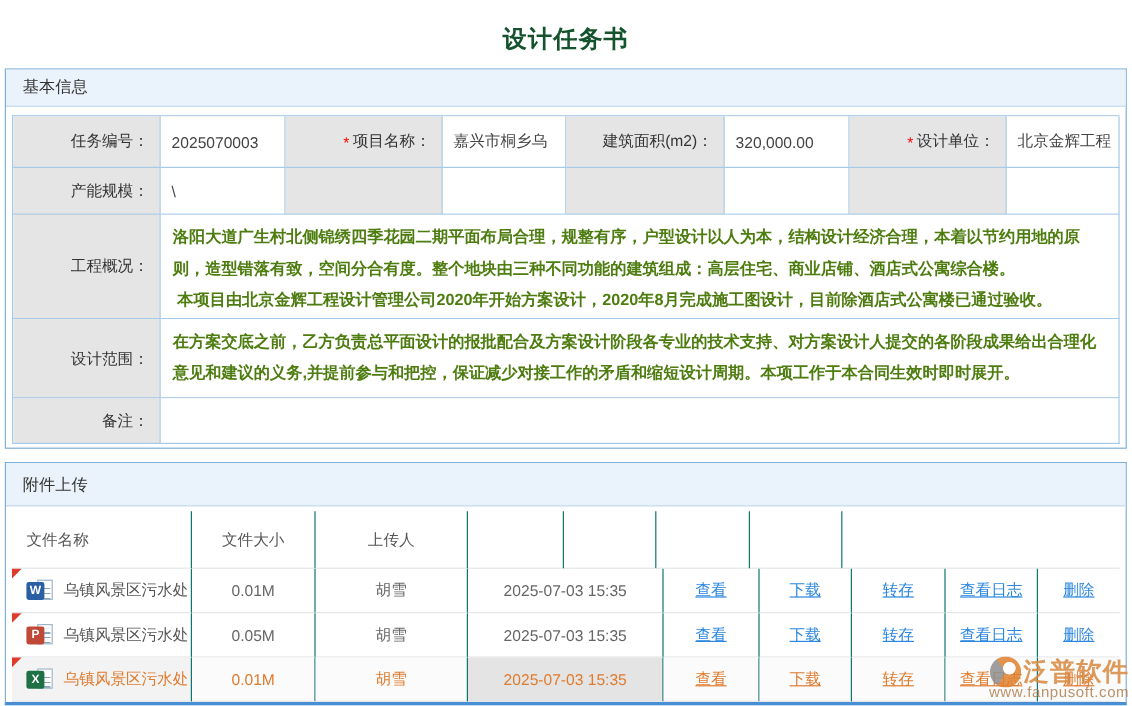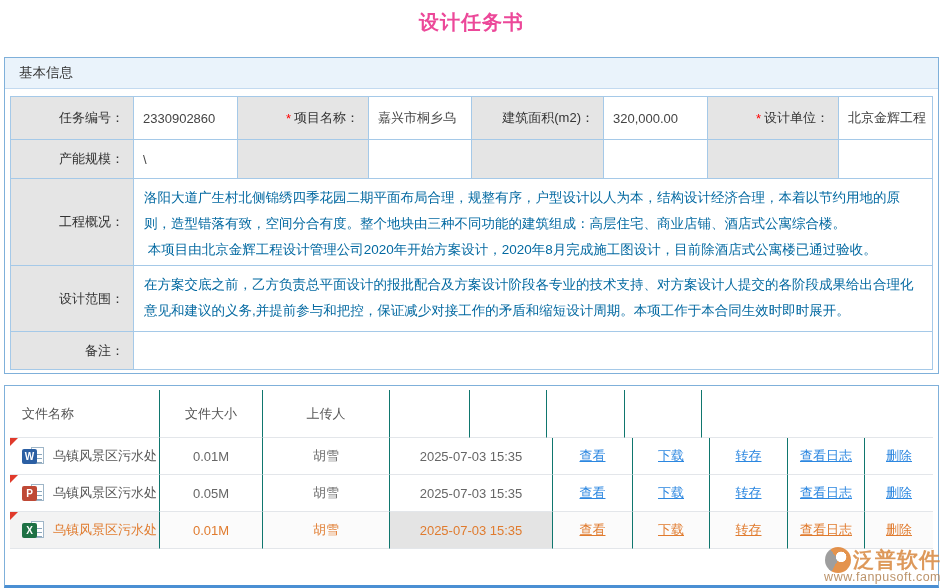--- a/index.html
+++ b/index.html
@@ -1,41 +1,41 @@
 <!DOCTYPE html>
 <html><head>
 <meta charset="utf-8">
 <style>
   * { margin:0; padding:0; box-sizing:border-box; }
   html,body { width:943px; height:588px; overflow:hidden; background:#fff;
     font-family:"Liberation Sans","DejaVu Sans",sans-serif; }
   .page { position:relative; width:943px; height:588px; }
 
-  .title { text-align:center; padding-top:9px; font-size:20px; font-weight:bold; color:#ec4899; letter-spacing:1px; }
+  .title { text-align:center; padding-top:19px; font-size:20px; font-weight:bold; color:#14532d; letter-spacing:1px; }
 
   .panel { position:absolute; left:4px; width:935px; border:1px solid #7fb0da; background:#fff; }
   .p1 { top:57px; height:317px; }
   .p2 { top:385px; height:203px; border-bottom:3px solid #4a8fd3; overflow:hidden; }
 
   .sec-h { background:#eaf3fb; border-bottom:1px solid #c3daf0; font-size:13.5px; color:#333;
            padding-left:14px; display:flex; align-items:center; }
   .p1 .sec-h { height:31px; }
   .p2 .sec-h { height:36px; }
 
   
   .fgrid { margin:7px 5px 0 5px; border-top:1px solid #a5c9e8; border-left:1px solid #a5c9e8; }
   .frow { display:flex; }
   .cell { border-right:1px solid #a5c9e8; border-bottom:1px solid #a5c9e8; font-size:13px; color:#444;
           display:flex; align-items:center; overflow:hidden; }
   .label { background:#e5e5e5; color:#333; justify-content:flex-end; padding-right:9px; text-align:right; white-space:nowrap; }
   .value { background:#fff; padding-left:9px; white-space:nowrap; }
   .c1 { width:123px; } .c2 { width:104px; } .c3 { width:131px; } .c4 { width:103px; }
   .c5 { width:132px; } .c6 { width:104px; } .c7 { width:131px; } .c8 { flex:1; }
   .wide { flex:1; align-items:flex-start; padding:6px 10px; white-space:pre-wrap; line-height:26px;
-          font-size:13.5px; color:#0369a1; }
+          font-size:13.5px; color:#4d7c0f;font-weight:bold; }
   .h43 .cell{height:43px;} .h39 .cell{height:39px;} .h87 .cell{height:87px;} .h66 .cell{height:66px;} .h38 .cell{height:38px;}
   .req { color:#f00; margin-right:3px; font-size:13px; }
 
   
   .tbl { margin:4px 5px 0 5px; }
   .arow { display:flex; position:relative; }
   .acell { border-right:1px solid #0f766e; border-bottom:1px solid #e3e6ea; display:flex; align-items:center;
            justify-content:center; font-size:13px; color:#666; overflow:hidden; }
   .acell:last-child { border-right:none; }
   .ahead .acell { height:48px; color:#555; }
@@ -78,21 +78,21 @@
 
   <div class="title">设计任务书</div>
 
   <section class="panel p1">
     <div class="sec-h">基本信息</div>
 
     <div class="fgrid">
 
       <div class="frow h43">
         <div class="cell label c1">任务编号：</div>
-        <div class="cell value c2">2330902860</div>
+        <div class="cell value c2">2025070003</div>
         <div class="cell label c3">
             <span class="req">*</span>
             <span>项目名称：</span>
           </div>
         <div class="cell value c4">嘉兴市桐乡乌</div>
         <div class="cell label c5">建筑面积(m2)：</div>
         <div class="cell value c6">320,000.00</div>
         <div class="cell label c7">
             <span class="req">*</span>
             <span>设计单位：</span>
@@ -124,20 +124,21 @@
 
       <div class="frow h38">
         <div class="cell label c1">备注：</div>
         <div class="cell value wide"></div>
       </div>
 
     </div>
   </section>
 
   <section class="panel p2">
+    <div class="sec-h">附件上传</div>
 
     <div class="tbl">
 
       <div class="arow ahead">
         <div class="acell a1">文件名称</div>
         <div class="acell a2">文件大小</div>
         <div class="acell a3">上传人</div>
         <div class="acell a5"></div>
         <div class="acell a6"></div>
         <div class="acell a7"></div>

